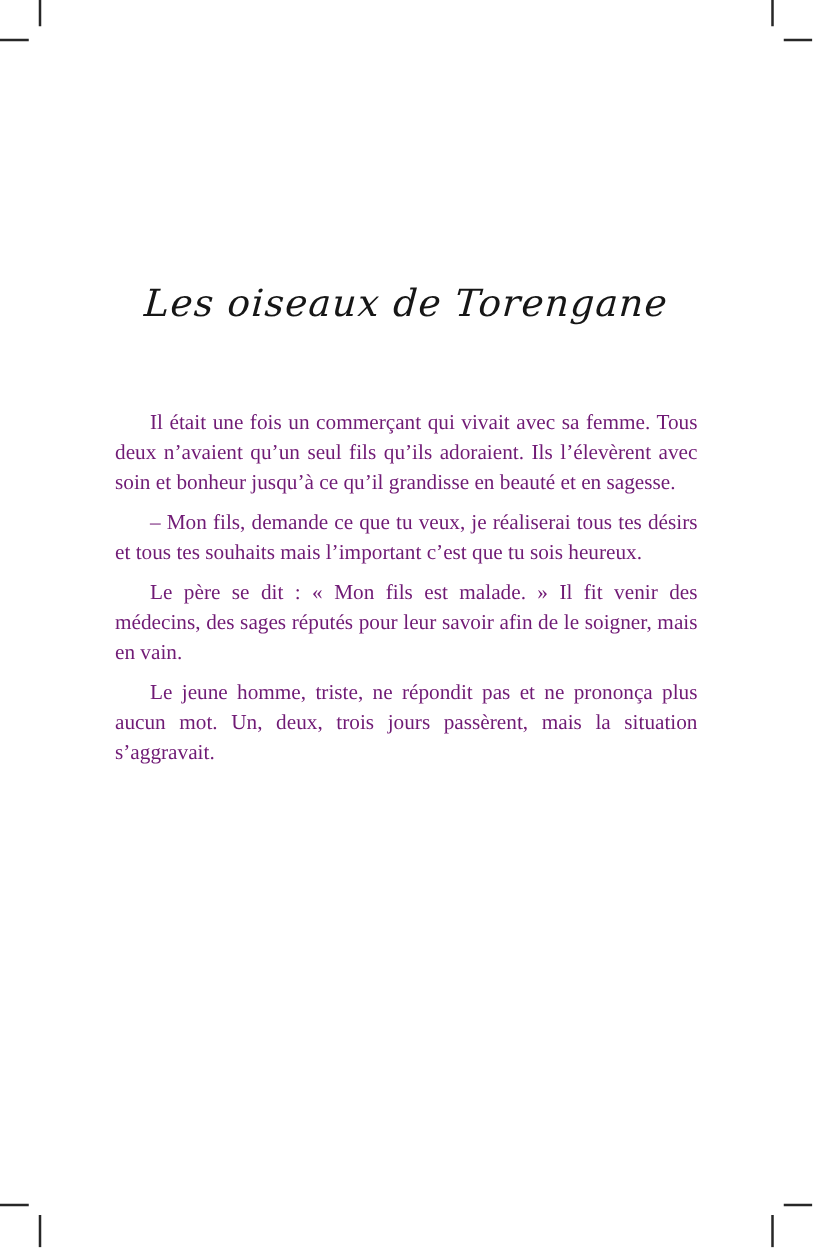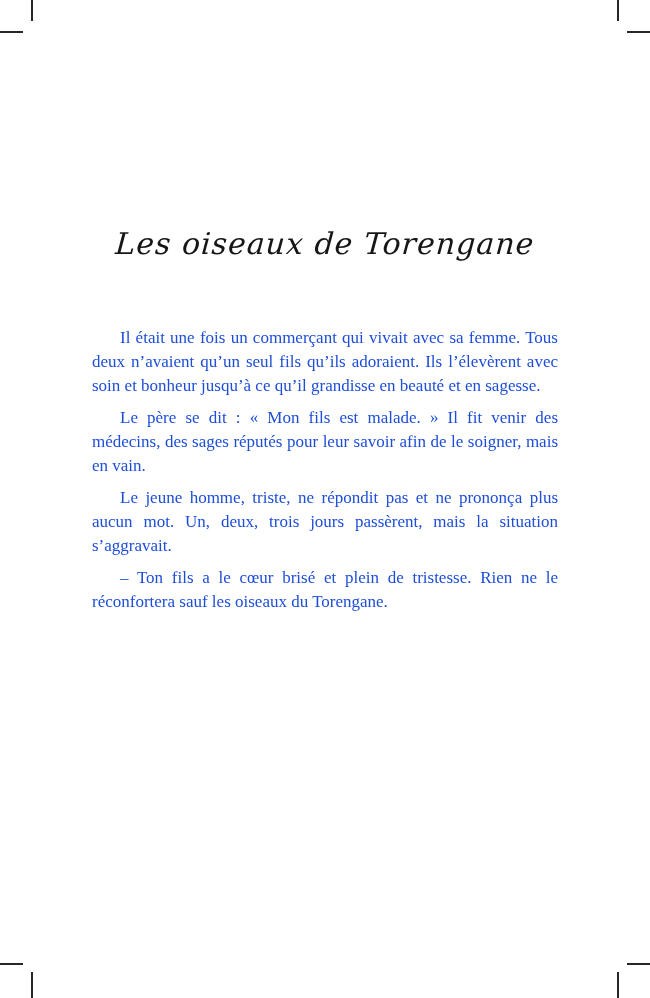--- a/index.html
+++ b/index.html
@@ -45,21 +45,21 @@
     letter-spacing: 1px;
     color: #161616;
     transform: skewX(-4deg);
   }
   
   .body-text {
     position: absolute;
     left: 92px;
     top: 326px;
     width: 466px;
-    color: #1d4ed8;
+    color: #701a75;
     font-size: 17px;
     line-height: 24px;
     text-align: justify;
   }
   .body-text p {
     margin: 0 0 8px 0;
     text-indent: 28px;
   }
 </style>
 </head>
@@ -73,18 +73,18 @@
   <div class="crop h tr-h"></div>
   <div class="crop h bl-h"></div>
   <div class="crop v bl-v"></div>
   <div class="crop h br-h"></div>
   <div class="crop v br-v"></div>
 
   <h1 class="story-title">Les oiseaux de Torengane</h1>
 
   <div class="body-text">
     <p>Il était une fois un commerçant qui vivait avec sa femme. Tous deux n’avaient qu’un seul fils qu’ils adoraient. Ils l’élevèrent avec soin et bonheur jusqu’à ce qu’il grandisse en beauté et en sagesse.</p>
+    <p>– Mon fils, demande ce que tu veux, je réaliserai tous tes désirs et tous tes souhaits mais l’important c’est que tu sois heureux.</p>
     <p>Le père se dit : « Mon fils est malade. » Il fit venir des médecins, des sages réputés pour leur savoir afin de le soigner, mais en vain.</p>
     <p>Le jeune homme, triste, ne répondit pas et ne prononça plus aucun mot. Un, deux, trois jours passèrent, mais la situation s’aggravait.</p>
-    <p>– Ton fils a le cœur brisé et plein de tristesse. Rien ne le réconfortera sauf les oiseaux du Torengane.</p>
   </div>
 
 </div>
 
 </body></html>

